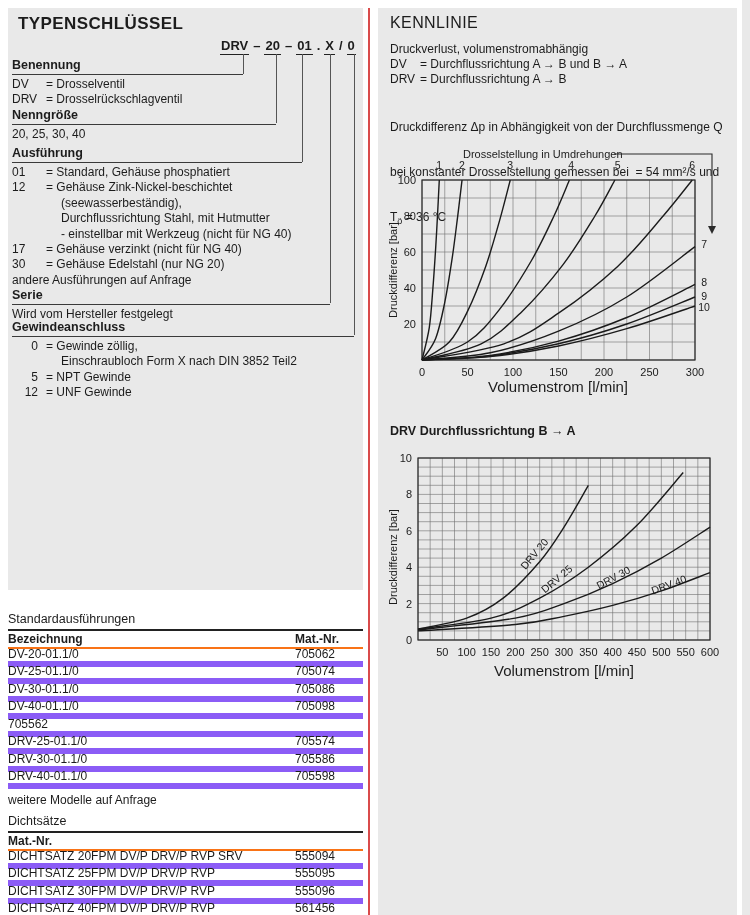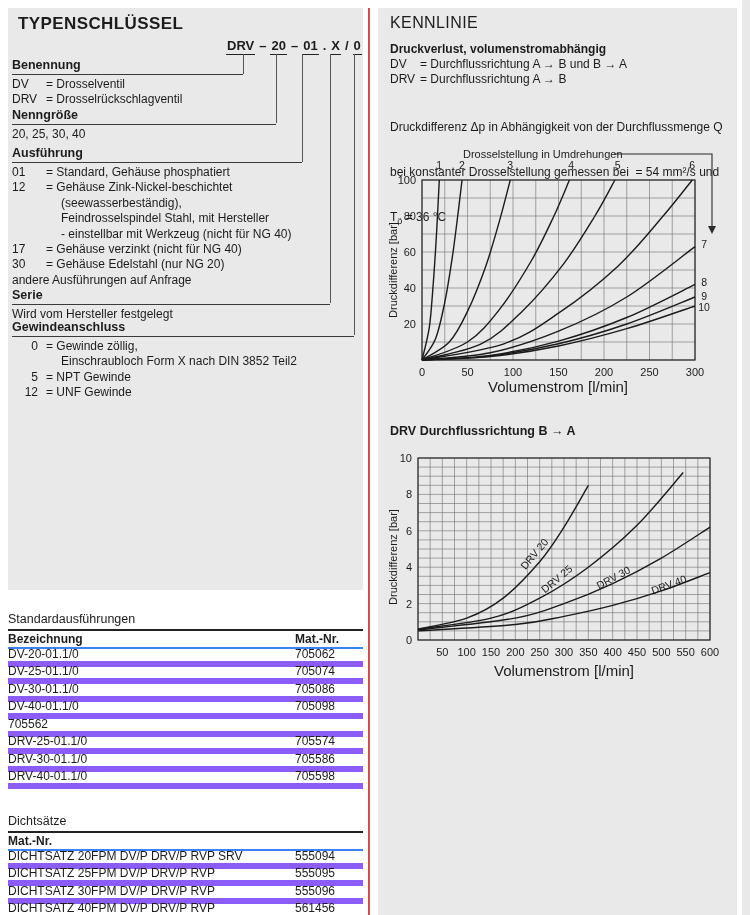--- a/index.html
+++ b/index.html
@@ -5,42 +5,42 @@
 *{margin:0;padding:0;box-sizing:border-box}
 html,body{width:750px;height:915px}
 body{position:relative;background:#fff;font-family:"Liberation Sans",sans-serif;color:#1c1c1c;overflow:hidden;font-size:12px}
 .panel{position:absolute;background:#e9e9e9}
 #panel-left{left:8px;top:8px;width:355px;height:582px}
 #panel-right{left:378px;top:8px;width:359px;height:907px}
 #edge-strip{position:absolute;left:742px;top:0;width:8px;height:915px;background:#e9e9e9}
 #red-divider{position:absolute;left:368px;top:8px;width:2px;height:907px;background:#d94b4b}
 .h1{position:absolute;left:10px;top:6px;font-size:17px;font-weight:bold;letter-spacing:.4px}
 
-.code-row{position:absolute;left:216px;top:30px;font-size:13px;font-weight:bold;white-space:nowrap}
+.code-row{position:absolute;left:210px;top:30px;font-size:13px;font-weight:bold;white-space:nowrap}
 .code-row span{margin:0 2px}
 .code-row .u{border-bottom:1.5px solid #222;padding:0 1px 1px}
 .vline{position:absolute;width:1px;background:#555}
 
 .section{position:absolute;left:4px;width:351px}
 .sec-head{font-size:12.5px;font-weight:bold;padding-bottom:2px;border-bottom:1px solid #3a3a3a}
 .dl{margin-top:2px}
 .dl-row{display:flex;line-height:15.4px}
 .dl-code{flex:0 0 34px}
 .dl-row.ind .dl-text{padding-left:15px}
 .section.ra .dl-code{flex:0 0 34px;text-align:right;padding-right:8px}
 
 .tableblock{position:absolute;left:8px;width:355px;background:#fff}
 .tbl-heading{font-size:12.5px;font-weight:normal;padding:2px 0 3px;border-bottom:2px solid #222}
-.tbl-header{display:flex;font-weight:bold;height:18px;align-items:center;border-bottom:2px solid #3b82f6}
+.tbl-header{display:flex;font-weight:bold;height:18px;align-items:center;border-bottom:2px solid #f97316}
 .tbl-row{display:flex;height:17.5px;align-items:flex-end;border-bottom:6px solid #8b5cf6}
 .col1{flex:0 0 287px}.col2{flex:1}
 .tbl-footer{padding-top:4px}
 
 .r-title{position:absolute;left:12px;top:6px;font-size:16px;font-weight:normal;letter-spacing:.4px}
-.r-sub{position:absolute;left:12px;top:34px;font-weight:bold}
+.r-sub{position:absolute;left:12px;top:34px;font-weight:normal}
 .r-defs{position:absolute;left:12px;top:49px;width:340px}
 .r-defs .dl-code{flex:0 0 30px}
 .r-defs .dl-row{line-height:15px}
 .r-para{position:absolute;left:12px;top:82px;width:344px;line-height:15px;white-space:pre-wrap}
 sub{font-size:9px}
 
 .chart{position:absolute;left:0;width:359px;height:266px}
 #chart1{top:132px}
 #chart2{top:414px}
 .c-title{position:absolute;font-size:11px;white-space:nowrap}
@@ -108,21 +108,21 @@
         <div class="dl-row">
           <span class="dl-code">12</span>
           <span class="dl-text">= Gehäuse Zink-Nickel-beschichtet</span>
         </div>
         <div class="dl-row ind">
           <span class="dl-code"></span>
           <span class="dl-text">(seewasserbeständig),</span>
         </div>
         <div class="dl-row ind">
           <span class="dl-code"></span>
-          <span class="dl-text">Feindrosselspindel Stahl, mit Hersteller</span>
+          <span class="dl-text">Durchflussrichtung Stahl, mit Hutmutter</span>
         </div>
         <div class="dl-row ind">
           <span class="dl-code"></span>
           <span class="dl-text">- einstellbar mit Werkzeug (nicht für NG 40)</span>
         </div>
         <div class="dl-row">
           <span class="dl-code">17</span>
           <span class="dl-text">= Gehäuse verzinkt (nicht für NG 40)</span>
         </div>
         <div class="dl-row">
@@ -208,20 +208,21 @@
       </div>
       <div class="tbl-row">
         <span class="col1">DRV-30-01.1/0</span>
         <span class="col2">705586</span>
       </div>
       <div class="tbl-row">
         <span class="col1">DRV-40-01.1/0</span>
         <span class="col2">705598</span>
       </div>
     </div>
+  <div class="tbl-footer">weitere Modelle auf Anfrage</div>
 </div>
 
 <div class="tableblock" style="top:812px">
   <div class="tbl-heading">Dichtsätze</div>
   <div class="tbl-header">
     <span class="col2">Mat.-Nr.</span>
   </div>
   <div>
 
   <div class="tbl-row">

